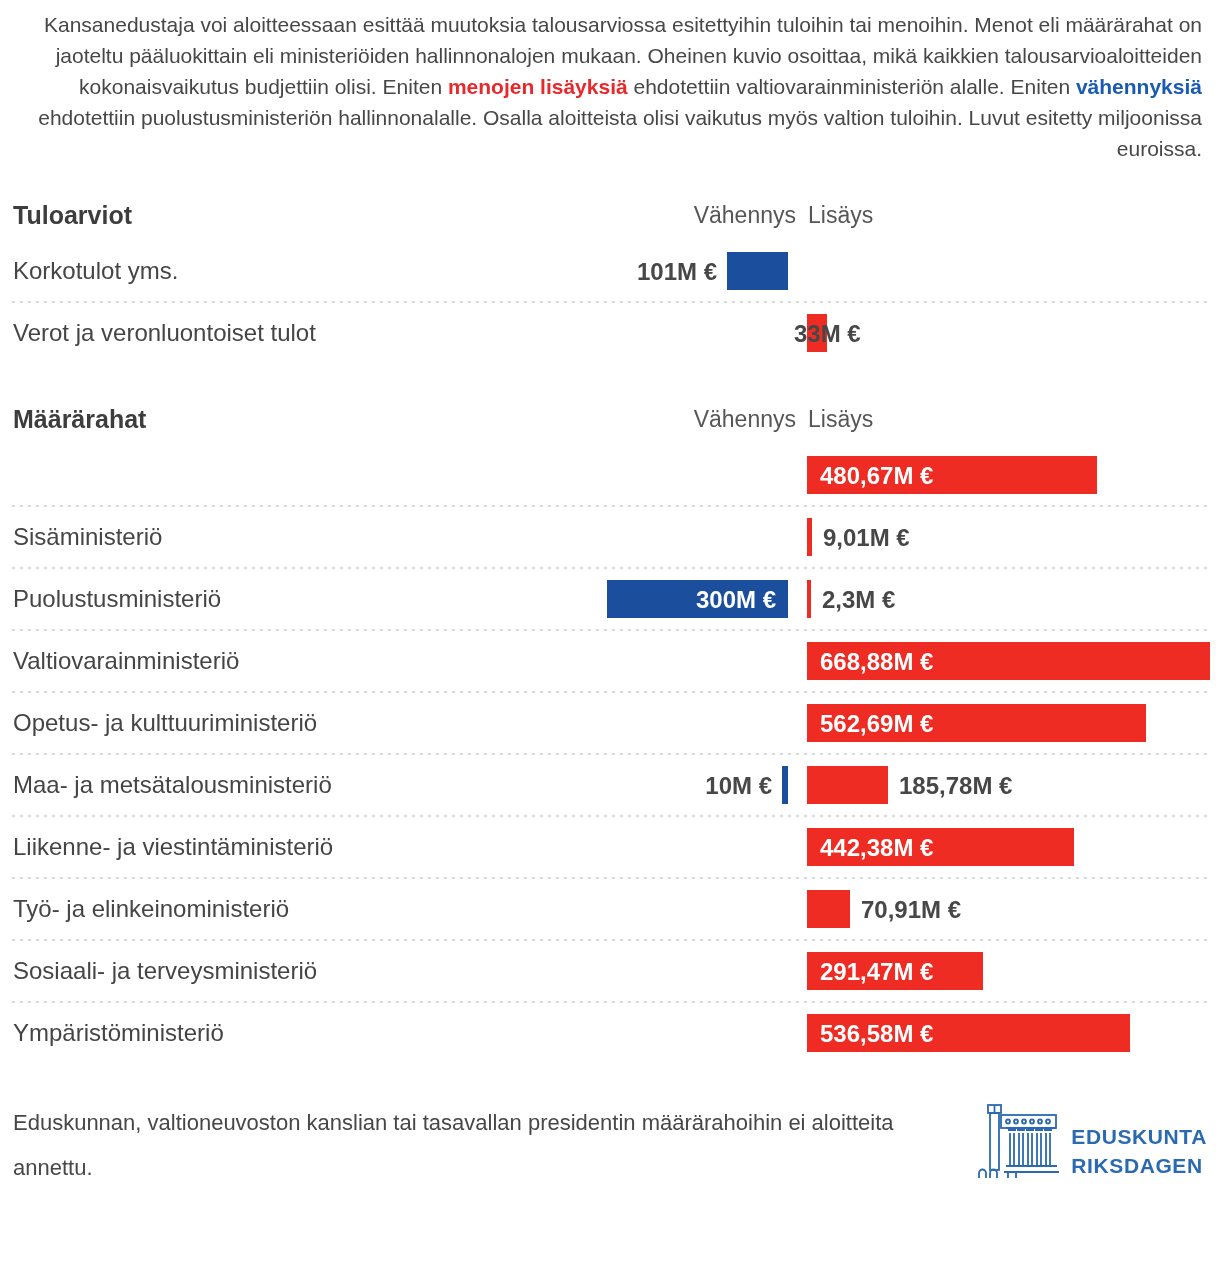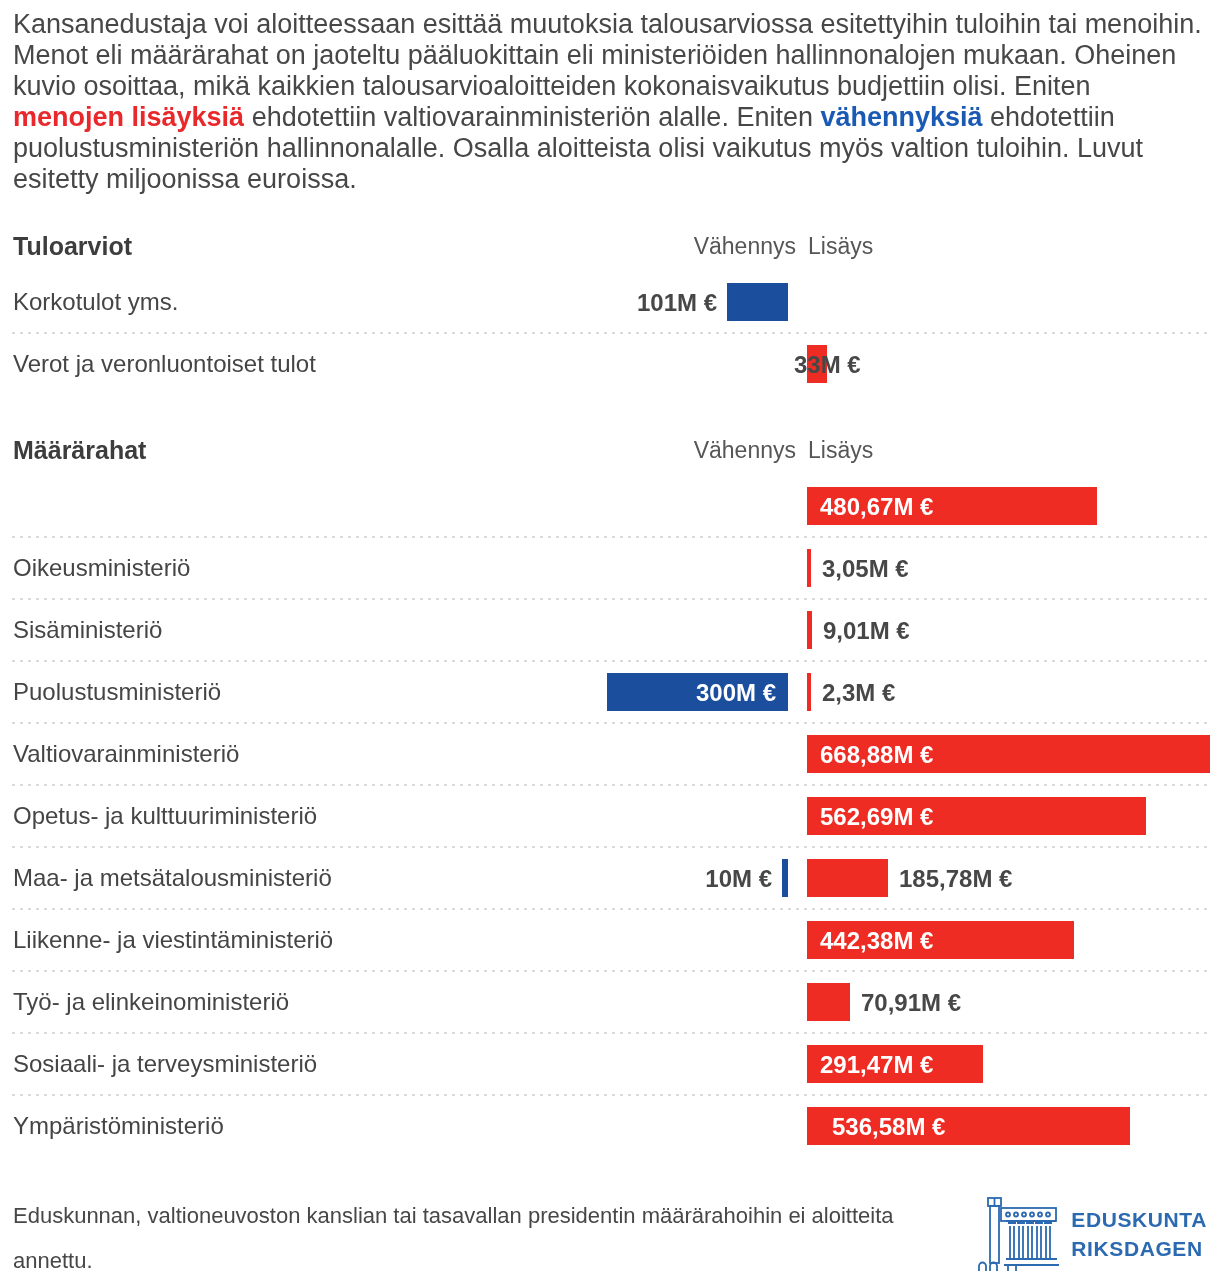--- a/index.html
+++ b/index.html
@@ -3,21 +3,21 @@
 <meta charset="utf-8">
 <style>
   html,body{margin:0;padding:0;}
   body{
     width:1220px;height:1276px;overflow:hidden;background:#ffffff;
     font-family:"Liberation Sans", sans-serif;color:#444444;
     position:relative;
   }
   .intro{
     margin:9px 18px 0 13px;
-    font-size:27px;line-height:31px;color:#474747;
+    font-size:21px;line-height:31px;color:#474747;text-align:right;
   }
   .intro b.red{color:var(--accent-red);}
   .intro b.blue{color:var(--accent-blue);}
 
   .chart-section{margin-top:26px;}
   .chart-section + .chart-section{margin-top:30px;}
   .sec-header{position:relative;height:50px;}
   .sec-title{
     position:absolute;left:13px;top:50%;transform:translateY(-50%);
     margin:0;font-size:25px;font-weight:bold;color:#3d3d3d;
@@ -47,21 +47,21 @@
   }
   .val.inside{color:#ffffff;}
 
   .footer{
     margin:36px 13px 0 13px;
     display:flex;justify-content:space-between;align-items:flex-start;
   }
   .note{
     font-size:22px;line-height:45px;color:#474747;max-width:985px;margin:0;
   }
-  .logo{display:flex;align-items:center;gap:12px;margin-top:2px;flex:none;}
+  .logo{display:flex;align-items:flex-end;gap:12px;margin-top:2px;flex:none;}
   .logo-text{
     color:var(--logo-blue);font-size:21px;line-height:29px;font-weight:600;
     letter-spacing:0.6px;white-space:nowrap;
   }
 </style>
 </head>
 <body>
 
 <p class="intro"><span>Kansanedustaja voi aloitteessaan esittää muutoksia talousarviossa esitettyihin tuloihin tai menoihin. Menot eli määrärahat on jaoteltu pääluokittain eli ministeriöiden hallinnonalojen mukaan. Oheinen kuvio osoittaa, mikä kaikkien talousarvioaloitteiden kokonaisvaikutus budjettiin olisi. Eniten </span><b class="red">menojen lisäyksiä</b><span> ehdotettiin valtiovarainministeriön alalle. Eniten </span><b class="blue">vähennyksiä</b><span> ehdotettiin puolustusministeriön hallinnonalalle. Osalla aloitteista olisi vaikutus myös valtion tuloihin. Luvut esitetty miljoonissa euroissa.</span></p>
 
@@ -85,25 +85,20 @@
     </section>
     <section class="chart-section">
       <div class="sec-header">
         <h2 class="sec-title">Määrärahat</h2>
         <span class="col-head dec">Vähennys</span>
         <span class="col-head inc">Lisäys</span>
       </div>
       <div class="row">
         <div class="bar inc" style="width: 290px;"></div>
         <span class="val inc inside" style="left: 820px;">480,67M €</span>
-      </div>
-      <div class="row sep">
-        <span class="row-label">Oikeusministeriö</span>
-        <div class="bar inc" style="width: 4px;"></div>
-        <span class="val inc" style="left: 822px;">3,05M €</span>
       </div>
       <div class="row sep">
         <span class="row-label">Sisäministeriö</span>
         <div class="bar inc" style="width: 5px;"></div>
         <span class="val inc" style="left: 823px;">9,01M €</span>
       </div>
       <div class="row sep">
         <span class="row-label">Puolustusministeriö</span>
         <div class="bar dec" style="width: 181px;"></div>
         <span class="val dec inside" style="right: 444px;">300M €</span>
@@ -138,21 +133,21 @@
         <span class="val inc" style="left: 861px;">70,91M €</span>
       </div>
       <div class="row sep">
         <span class="row-label">Sosiaali- ja terveysministeriö</span>
         <div class="bar inc" style="width: 176px;"></div>
         <span class="val inc inside" style="left: 820px;">291,47M €</span>
       </div>
       <div class="row sep">
         <span class="row-label">Ympäristöministeriö</span>
         <div class="bar inc" style="width: 323px;"></div>
-        <span class="val inc inside" style="left: 820px; margin-left: 12px;">536,58M €</span>
+        <span class="val inc inside" style="left: 820px;">536,58M €</span>
       </div>
     </section>
   </div>
 
 <div class="footer">
   <p class="note">Eduskunnan, valtioneuvoston kanslian tai tasavallan presidentin määrärahoihin ei aloitteita annettu.</p>
   <div class="logo">
     <svg width="84" height="78" viewBox="0 0 84 78">
       <g fill="none" stroke="#2b6ab0" stroke-width="1.8">
         <rect x="13" y="3" width="13" height="8"></rect>

